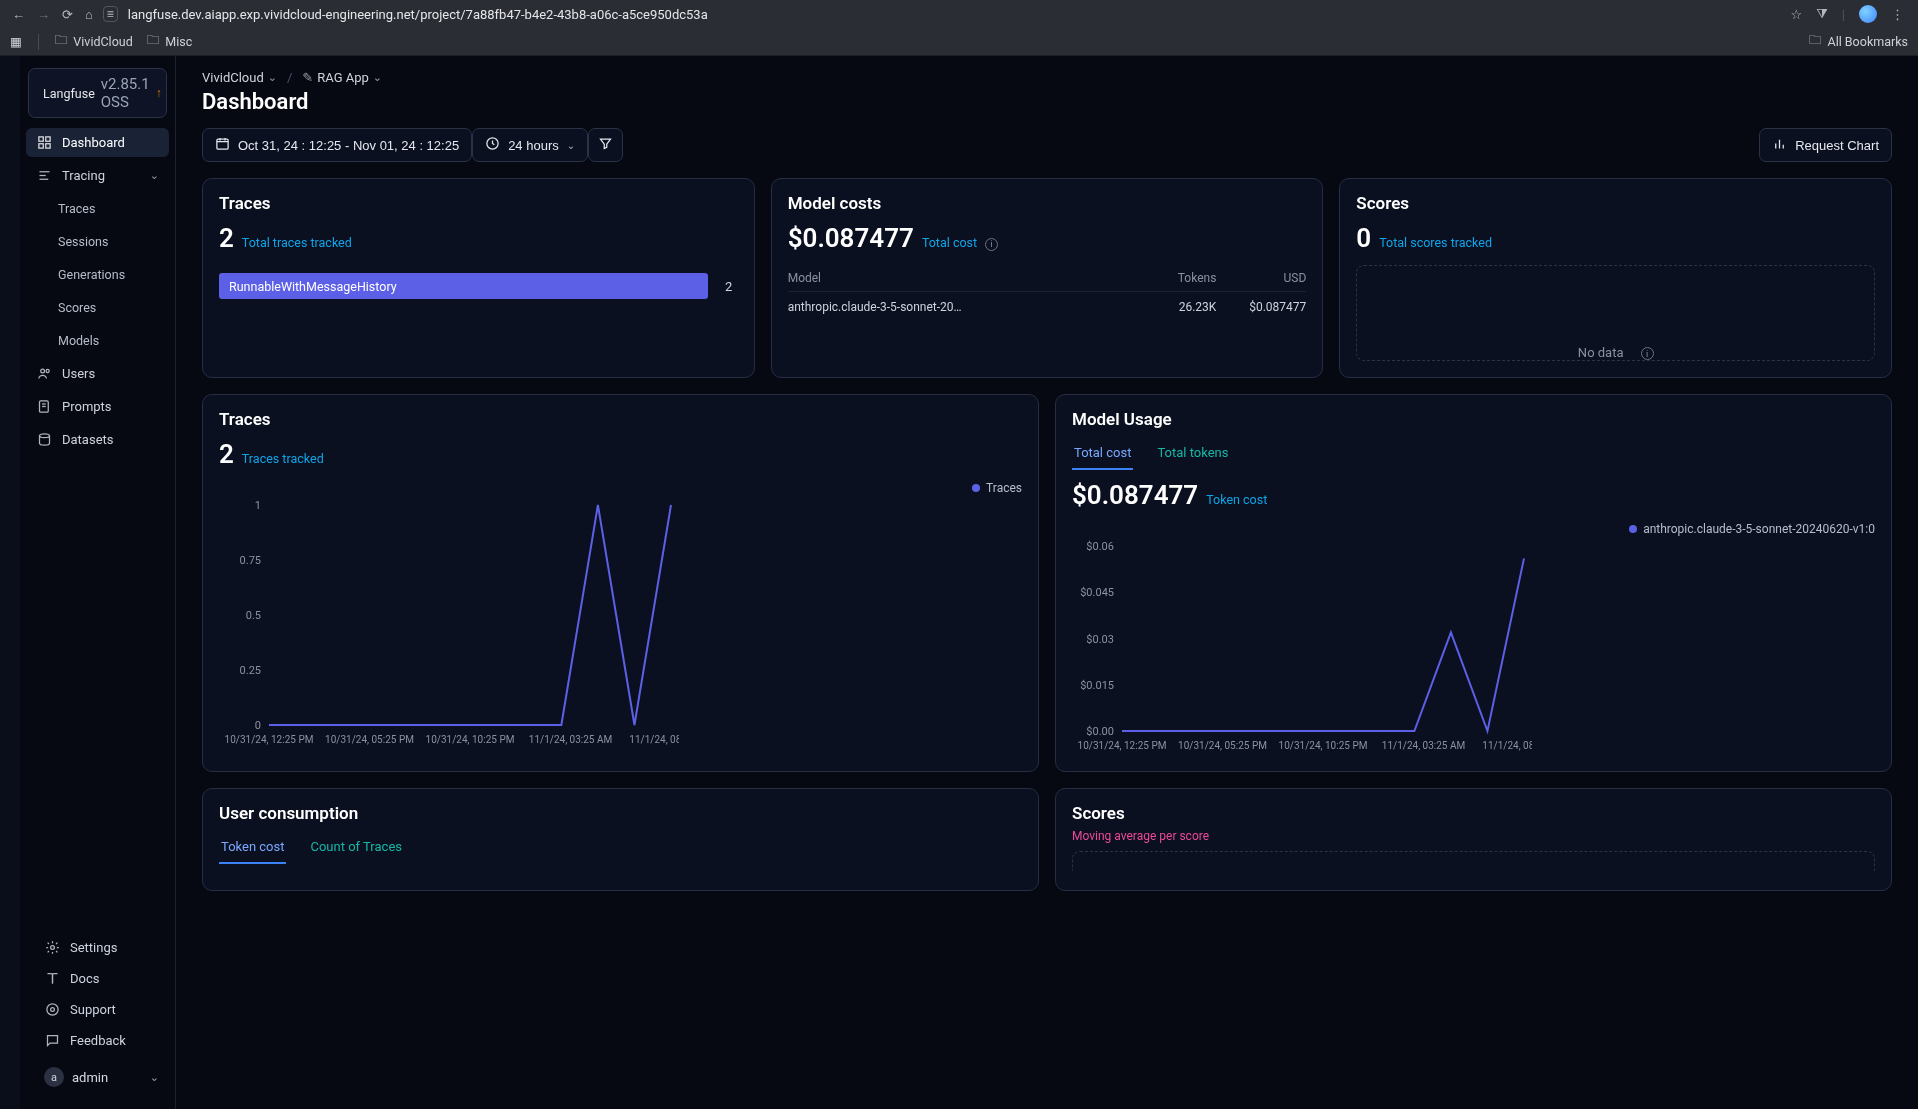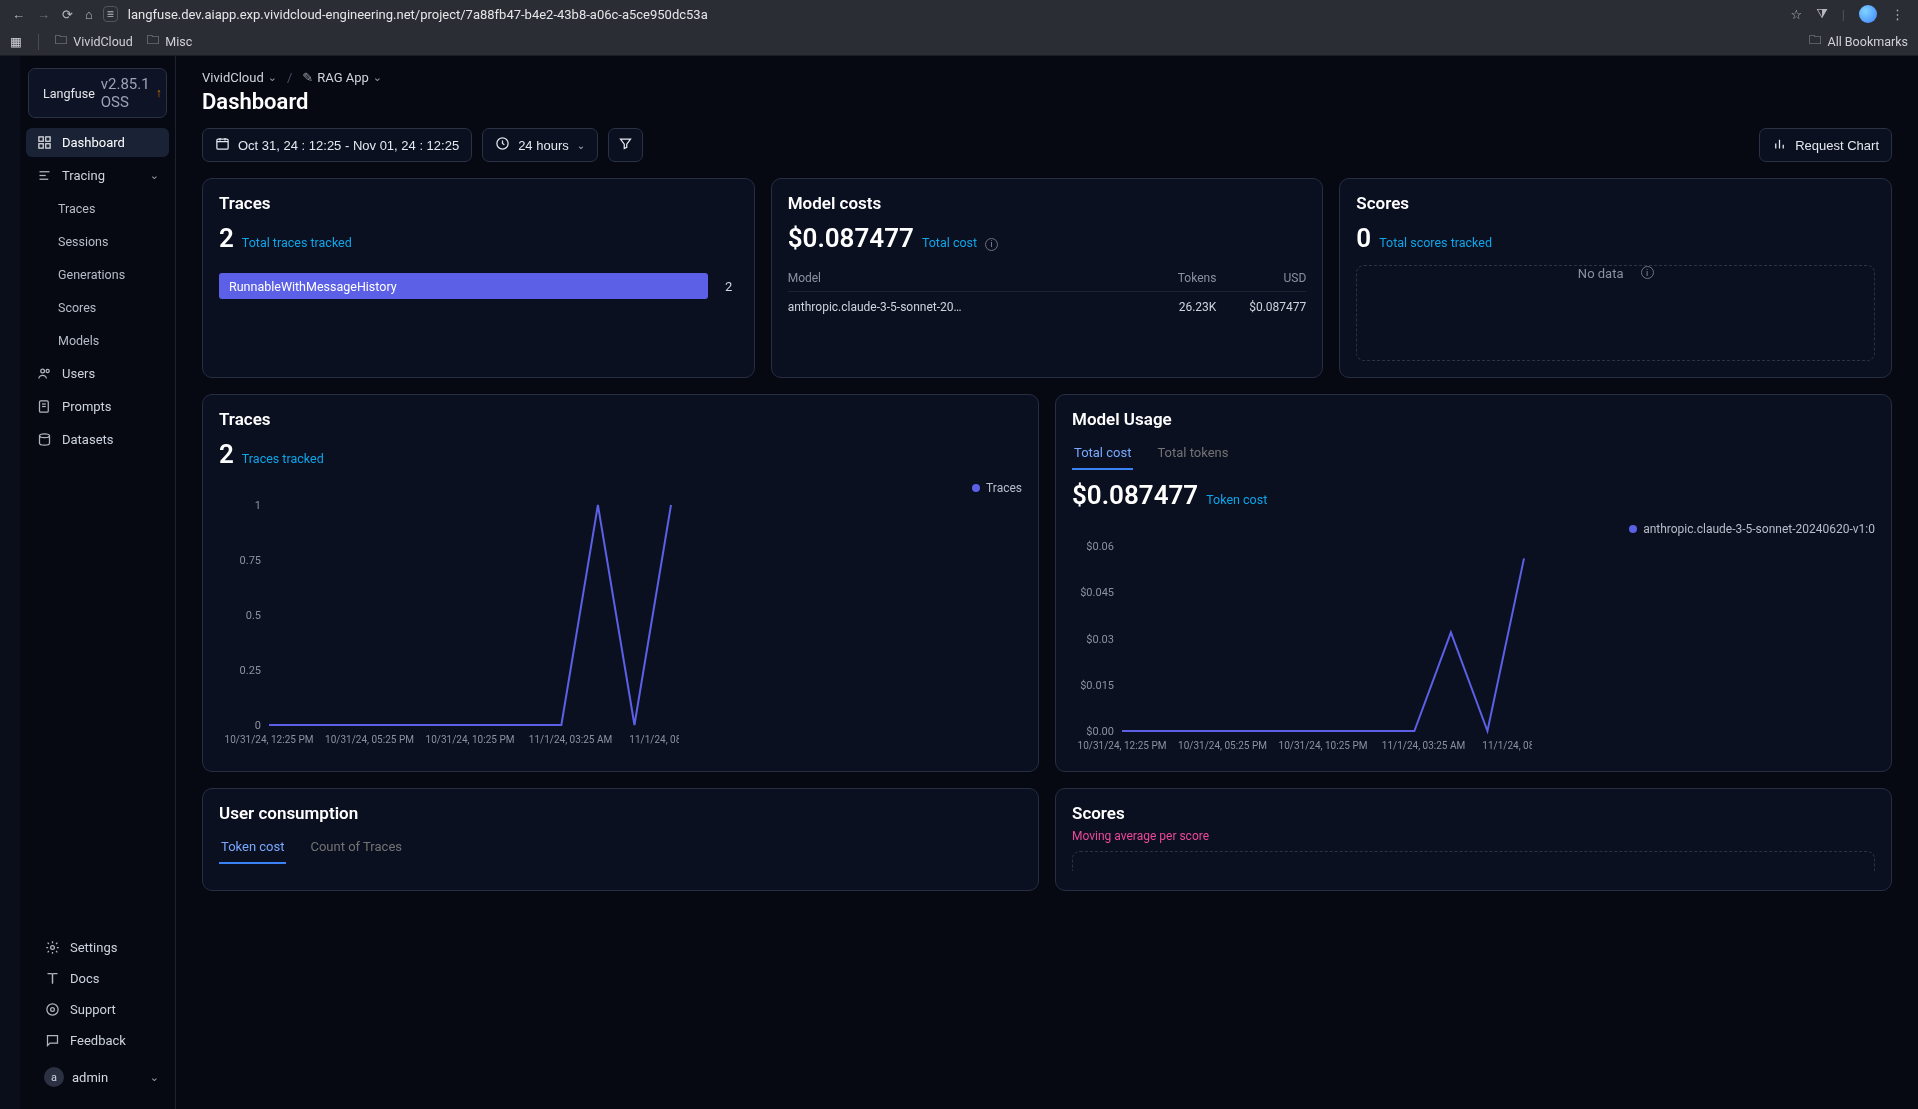--- a/index.html
+++ b/index.html
@@ -99,21 +99,21 @@
   flex: 1;
   overflow-y: auto;
   background: #060912;
   padding: 10px 26px 26px 26px;
 }
 .crumbs { display:flex; align-items:center; gap:10px; font-size:13px; color:#cfd3de; margin: 4px 0 4px 0;}
 .crumbs .sep { color:#475069; }
 .crumbs .item { display:flex; align-items:center; gap:4px; }
 h1.page-title { font-size: 22px; font-weight:600; color:#fff; margin-bottom: 14px; }
 
-.toolbar { display:flex; align-items:center; gap:10px; margin-bottom: 16px; }
+.toolbar { display:flex; align-items:center; margin-bottom: 16px; }
 .btn {
   background: #0b1020;
   border: 1px solid #2a3246;
   border-radius: 7px;
   padding: 7px 12px;
   font-size: 13px;
   color: #e5e8ef;
   display:flex; align-items:center; gap:8px;
   cursor:pointer;
 }
@@ -145,29 +145,29 @@
 .mini-table .hdr { color:#8a90a0; display:flex; padding: 6px 0; border-bottom: 1px solid #1c2232; }
 .mini-table .row { display:flex; padding: 8px 0; }
 .mini-table .c-model { flex:1; overflow:hidden; text-overflow:ellipsis; white-space:nowrap; padding-right:10px;}
 .mini-table .c-tok { width:70px; text-align:right; }
 .mini-table .c-usd { width:90px; text-align:right; }
 
 .dashed-box {
   border: 1px dashed #2b3248;
   border-radius: 8px;
   height: 96px;
-  display:flex; align-items:flex-start; justify-content:center;
+  display:flex; align-items:flex-end; justify-content:center;
   color:#8a90a0; font-size:13px; gap:17px;
 }
 
 .legend { display:flex; justify-content:flex-end; gap:6px; font-size:12px; color:#b7bdca; align-items:center; margin-bottom:4px;}
 .legend .dot { width:8px;height:8px;border-radius:50%; background:#5b60e6; }
 
 .tabs { display:flex; gap:22px; font-size:13px; margin: 2px 0 10px 0;}
-.tab { color:#737373; padding: 6px 2px 8px 2px; cursor:pointer; }
+.tab { color:#14b8a6; padding: 6px 2px 8px 2px; cursor:pointer; }
 .tab.active { color:#7aa8ff; border-bottom: 2px solid #3b82f6; }
 
 .card .subcaption { font-size:12px; color:#ec4899; margin-top:-4px; margin-bottom: 8px; }
 
 svg.chart { display:block; }
 
 .row1 .card { flex:1; min-width:0; }
 .row1 .card.traces { flex: 1.1; }
 .row1 .card.model-costs { flex: 1.1; }
 .row1 .card.scores { flex: 1.1; }

